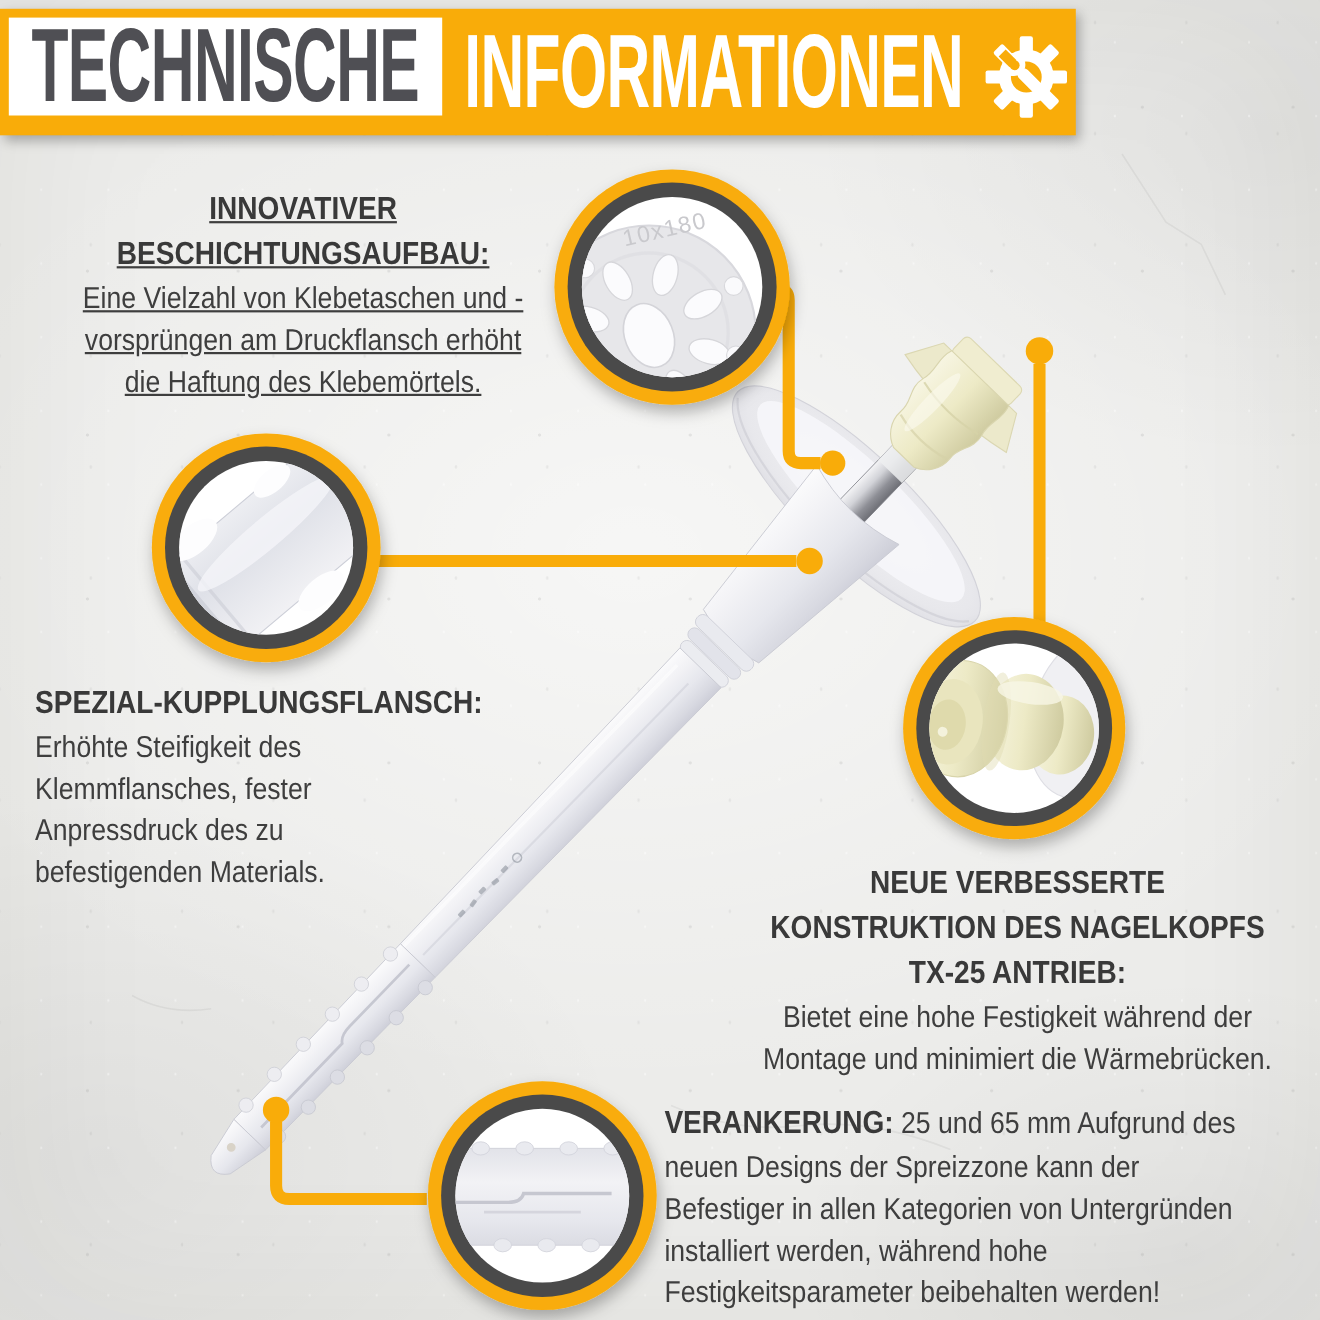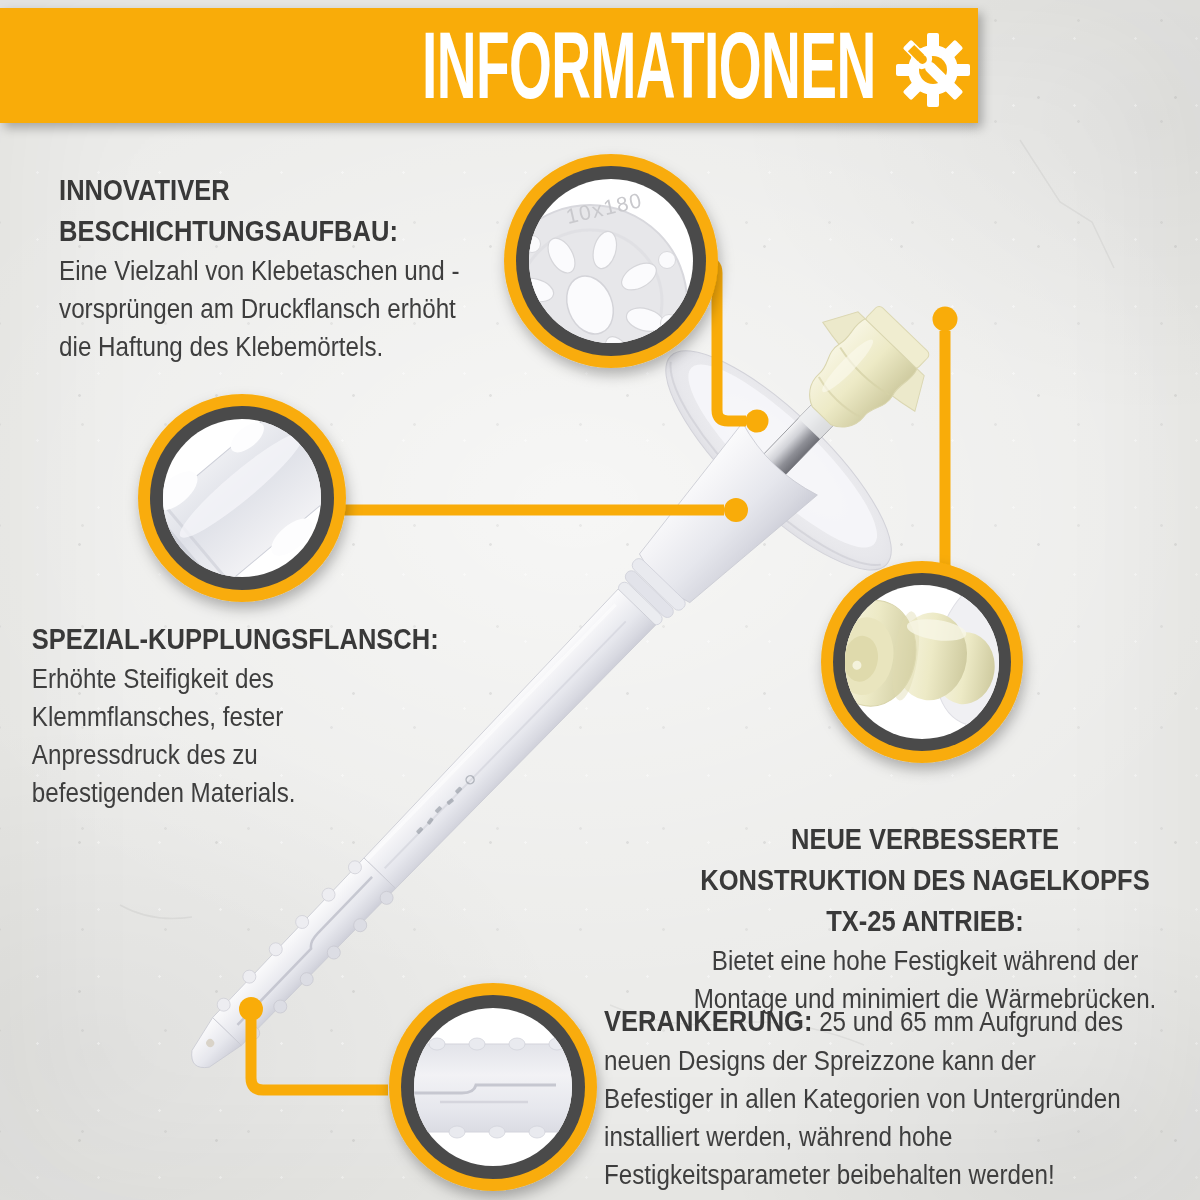--- a/index.html
+++ b/index.html
@@ -28,25 +28,25 @@
           display:flex;align-items:center;justify-content:center;}
   .banner-title{font-weight:bold;font-size:95px;letter-spacing:-1px;line-height:1;}
   .t-dark{color:#4F4F54;transform:scaleX(.58);transform-origin:50% 50%;}
   .t-light{position:absolute;left:422px;top:0;height:115px;display:flex;align-items:center;
            color:#FFFFFF;transform:scaleX(.58);transform-origin:0 50%;}
   .icon-wrap{position:absolute;left:893px;top:22px;width:80px;height:80px;}
   
   .callout-text{position:absolute;z-index:2;color:#3E3E3E;font-size:27.5px;line-height:38px;white-space:nowrap;}
   .callout-text .hd{font-weight:bold;font-size:29px;line-height:41px;color:#393939;}
   .squeeze{transform:scaleX(.88);}
-  #block-coating{left:0;top:170px;width:492px;text-align:left;}
+  #block-coating{left:0;top:170px;width:492px;text-align:center;text-decoration:underline;}
   #block-coating .squeeze{transform-origin:100% 0;}
   #block-flange{left:3px;top:619px;width:480px;}
   #block-flange .squeeze{transform-origin:50% 0;}
-  #block-nailhead{left:650px;top:783px;width:550px;text-align:center;margin-top:36px;}
+  #block-nailhead{left:650px;top:783px;width:550px;text-align:center;}
   #block-nailhead .squeeze{transform-origin:50% 0;}
   #block-anchoring{left:604px;top:1001px;width:760px;text-align:left;}
   #block-anchoring .squeeze{transform-origin:0 0;}
 </style>
 </head>
 <body>
 
 <div class="texture"></div>
 <div class="vignette"></div>
 
@@ -275,20 +275,23 @@
           <ellipse cx="497" cy="1132" rx="8" ry="6"></ellipse>
         <ellipse cx="537" cy="1132" rx="8" ry="6"></ellipse>
       </g>
       <path d="M408,1093 L462,1093 Q474,1093 476,1085 L556,1085" stroke="#C6C7D0" stroke-width="3" fill="none"></path>
       <path d="M440,1102 L528,1102" stroke="#CFD0D8" stroke-width="2.5" fill="none" opacity=".8"></path>
     </g>
   </g>
 </svg>
 
 <div class="banner">
+  <div class="whitebox">
+    <span class="banner-title t-dark">TECHNISCHE</span>
+  </div>
   <span class="banner-title t-light">INFORMATIONEN</span>
   <div class="icon-wrap">
     <svg width="80" height="80" viewBox="0 0 80 80">
       <g fill="#FFFFFF">
         <g>
           <rect x="34" y="3" width="12" height="15" rx="2"></rect>
           <rect x="34" y="3" width="12" height="15" rx="2" transform="rotate(45 40 40)"></rect>
           <rect x="34" y="3" width="12" height="15" rx="2" transform="rotate(90 40 40)"></rect>
           <rect x="34" y="3" width="12" height="15" rx="2" transform="rotate(135 40 40)"></rect>
           <rect x="34" y="3" width="12" height="15" rx="2" transform="rotate(180 40 40)"></rect>

